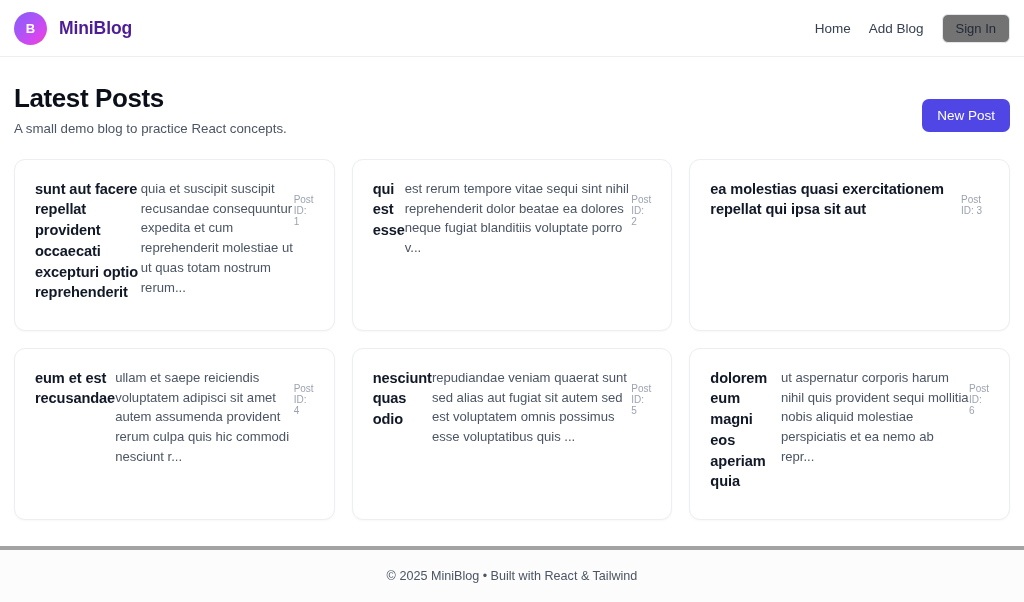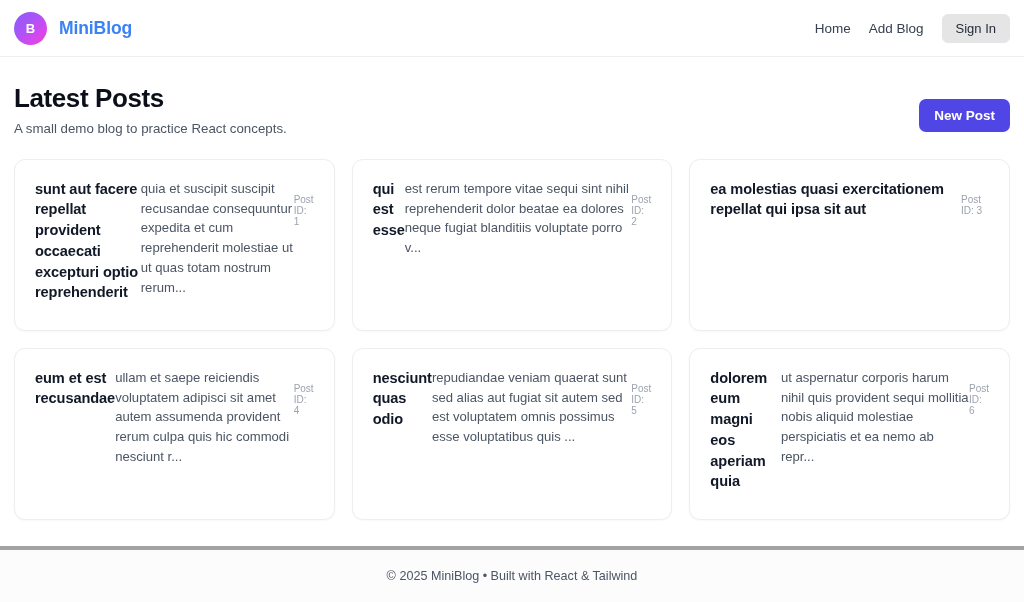--- a/index.html
+++ b/index.html
@@ -47,42 +47,42 @@
     justify-content: center;
     color: #ffffff;
     font-size: 13px;
     font-weight: bold;
     letter-spacing: 0.2px;
   }
 
   .brand-name {
     font-size: 17.5px;
     font-weight: bold;
-    color: #3b82f6;
+    color: #4c1d95;
     letter-spacing: -0.1px;
   }
 
   .main-nav {
     display: flex;
     align-items: center;
     gap: 18px;
   }
 
   .nav-link {
     font-size: 13.5px;
     color: #374151;
     text-decoration: none;
     cursor: pointer;
     white-space: nowrap;
   }
 
   .signin-button {
     font-size: 13px;
     color: #1f2937;
-    background: #e5e5e5;
+    background: #737373;
     border: 1px solid #e3e5e9;
     border-radius: 6px;
     padding: 7px 13px;
     cursor: pointer;
     font-family: inherit;
     line-height: 1;
   }
 
   
   .page-main {
@@ -117,21 +117,20 @@
     color: #ffffff;
     font-size: 13.5px;
     border: none;
     border-radius: 7px;
     padding: 10px 15px;
     cursor: pointer;
     font-family: inherit;
     line-height: 1;
     margin-top: 12px;
     white-space: nowrap;
-    font-weight: bold;
   }
 
   
   .post-grid {
     display: grid;
     grid-template-columns: repeat(3, 1fr);
     gap: 17px;
   }
 
   .post-card {

